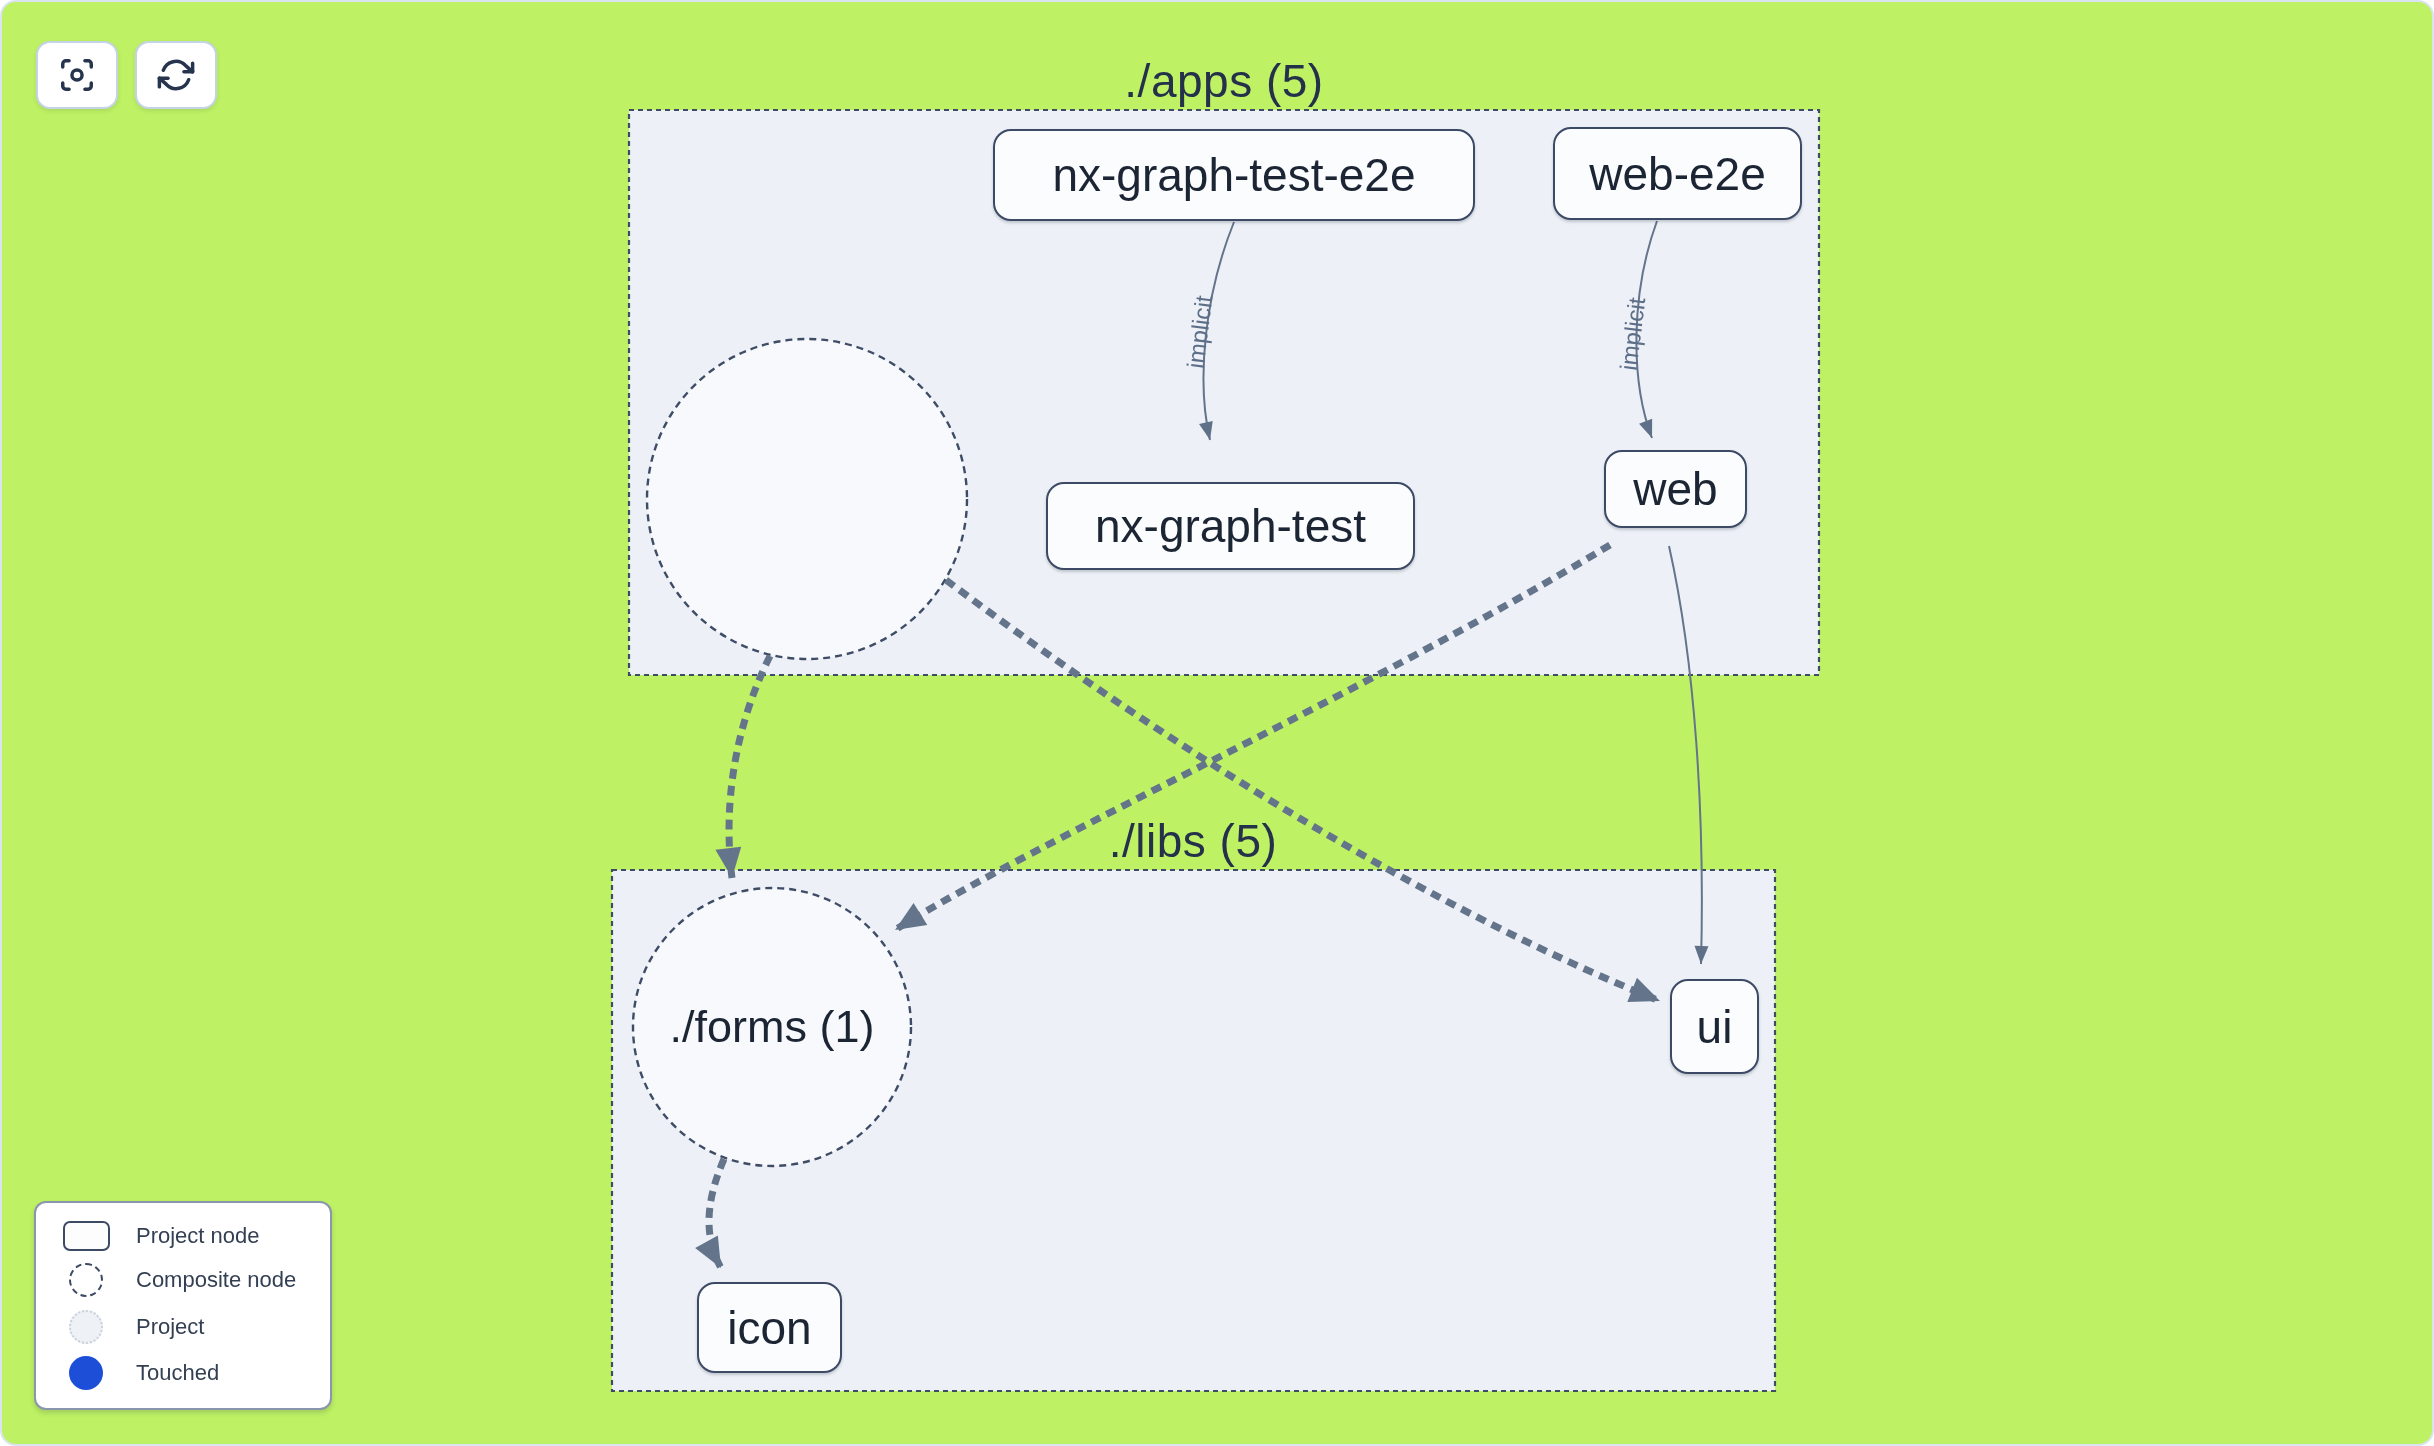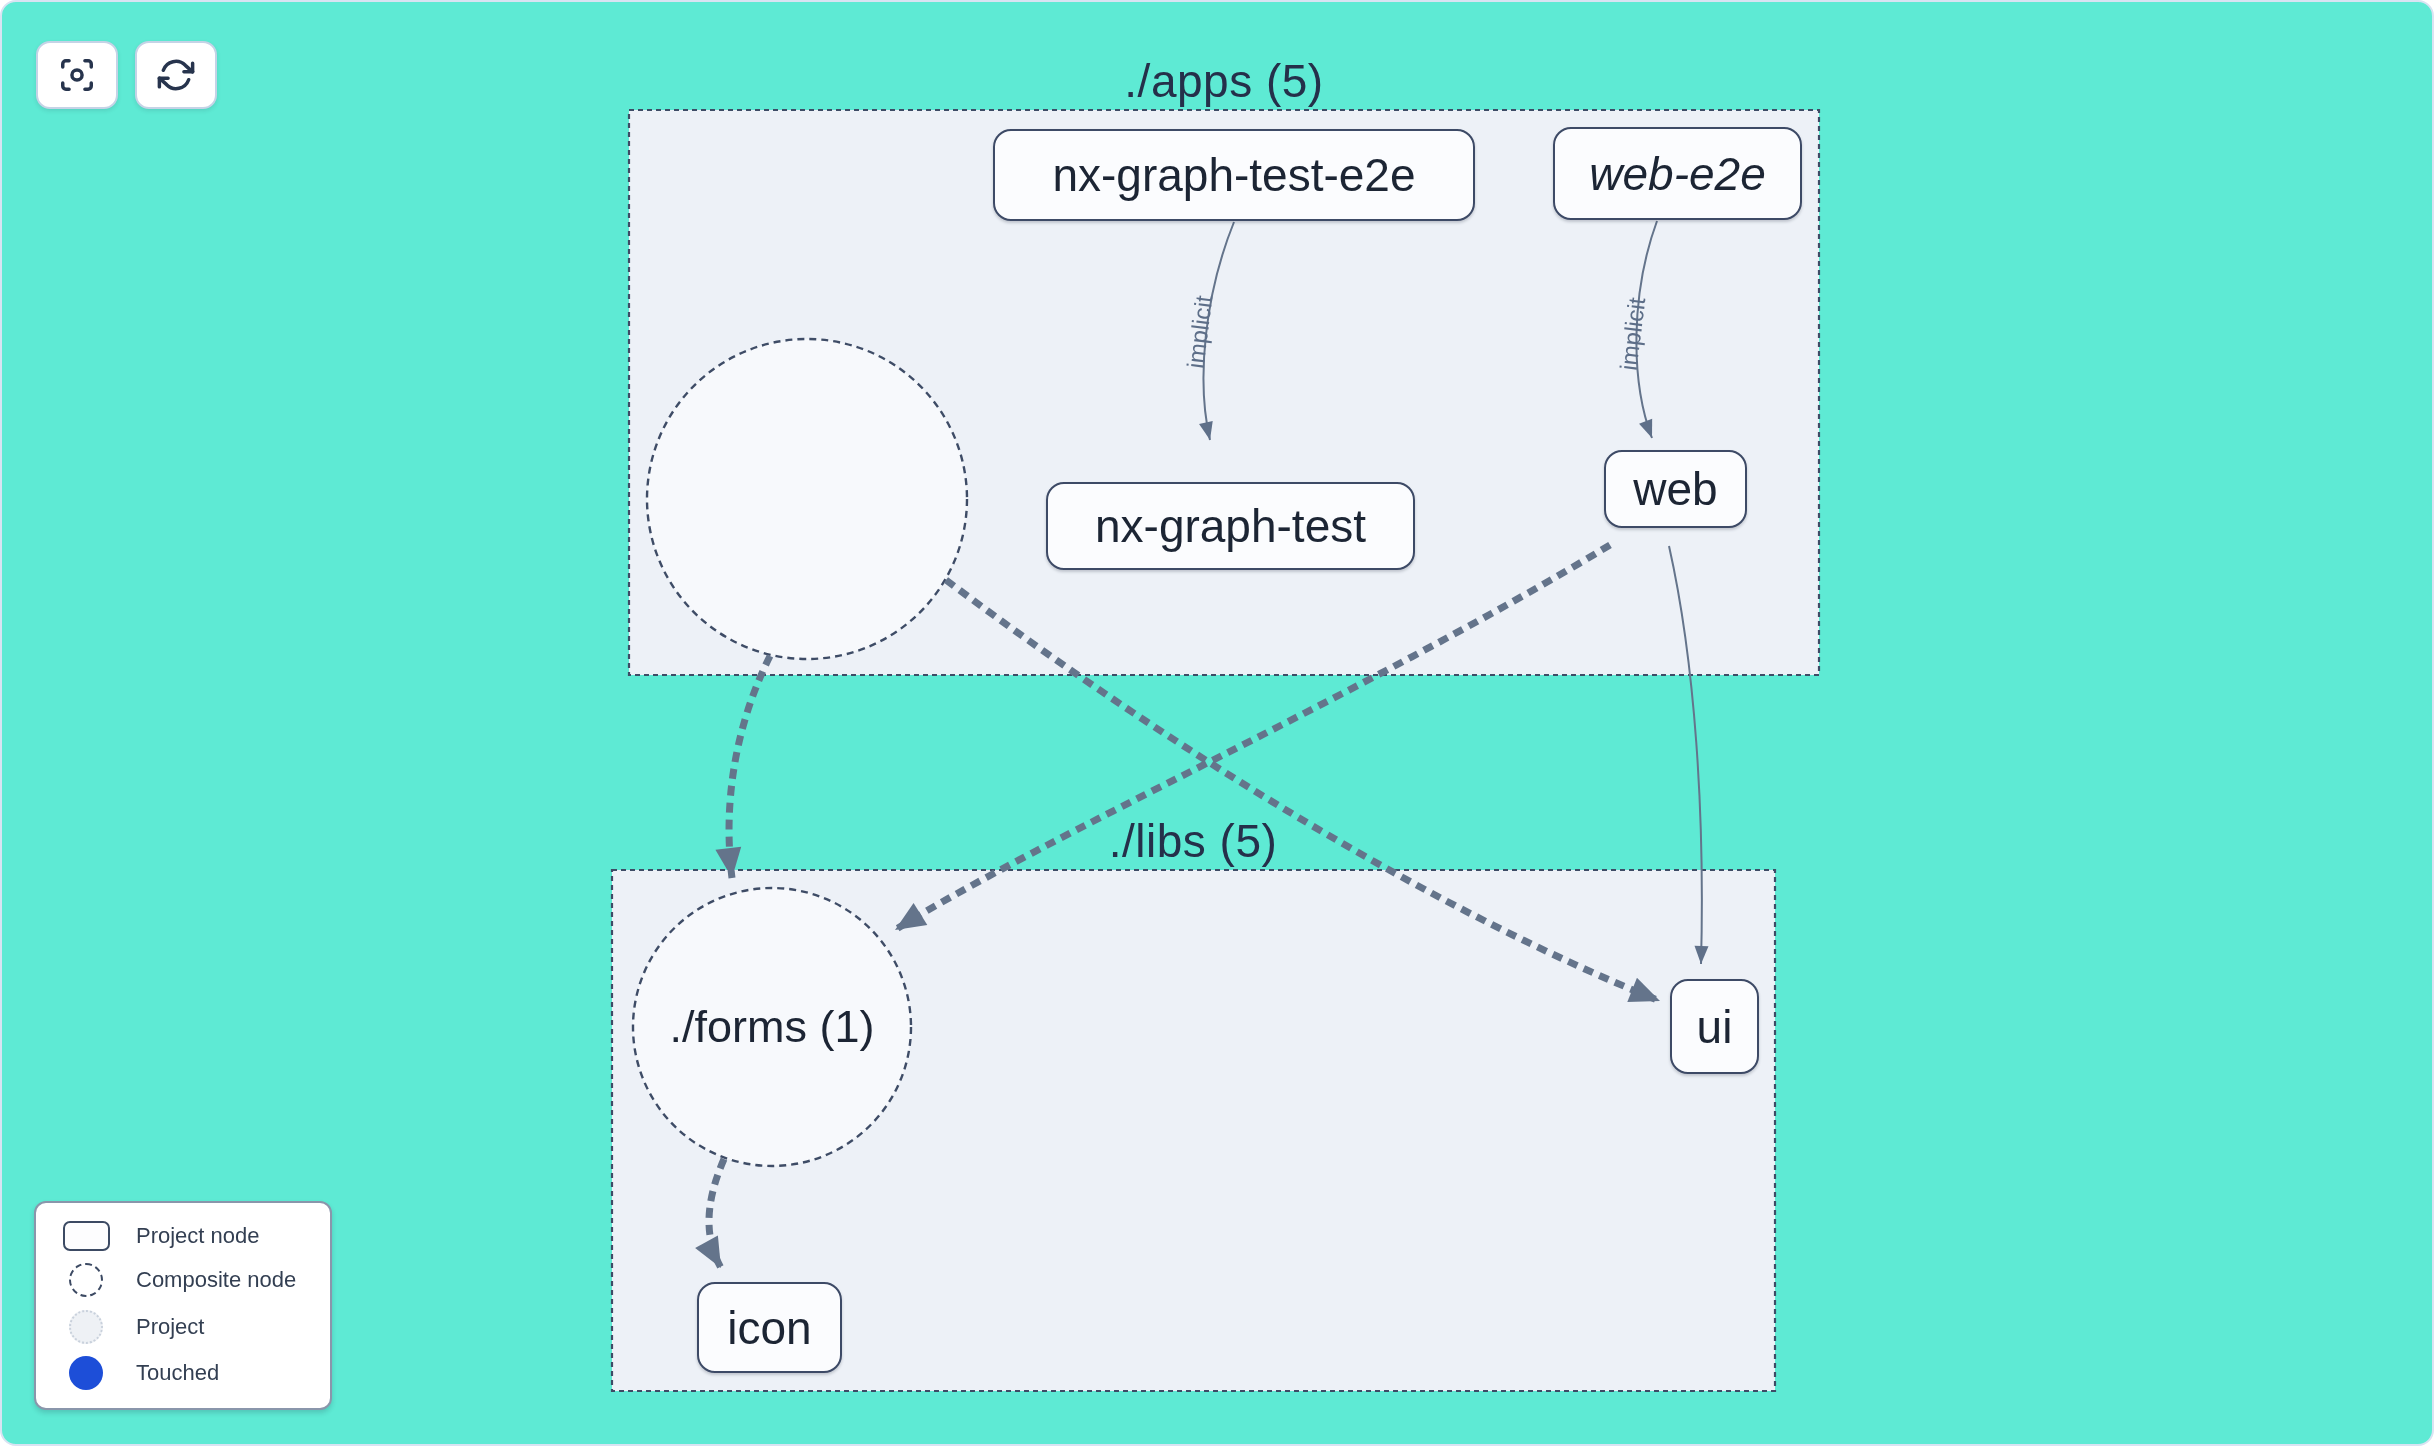--- a/index.html
+++ b/index.html
@@ -1,20 +1,20 @@
 <!DOCTYPE html>
 <html><head>
 <meta charset="utf-8">
 <style>
   html,body{margin:0;padding:0;background:#ffffff;}
   .page{
     position:relative;
     width:2434px;height:1446px;
     box-sizing:border-box;
-    background:#5eead4;
+    background:#bef264;
     border:2px solid #d9e3f2;
     border-radius:16px;
     overflow:hidden;
     font-family:"Liberation Sans", sans-serif;
   }
   .graph-svg{position:absolute;left:0;top:0;width:2434px;height:1446px;}
   .group-title{
     position:absolute;
     text-align:center;
     font-size:46px;
@@ -113,21 +113,21 @@
 
   <div class="group-title" style="left:1022px;top:52px;width:400px;">./apps (5)</div>
   <div class="group-title" style="left:991px;top:812px;width:400px;">./libs (5)</div>
 
   <div class="edge-label" style="left:1138px;top:312px;">implicit</div>
   <div class="edge-label" style="left:1571px;top:314px;">implicit</div>
 
   <div class="composite-label" style="left:630px;top:965px;width:280px;height:120px;">./forms (1)</div>
 
   <div class="node" style="left:991px;top:127px;width:482px;height:92px;">nx-graph-test-e2e</div>
-  <div class="node" style="left:1551px;top:125px;width:249px;height:93px;font-style:italic;">web-e2e</div>
+  <div class="node" style="left:1551px;top:125px;width:249px;height:93px;">web-e2e</div>
   <div class="node" style="left:1044px;top:452px;width:369px;height:88px;margin-top:28px;">nx-graph-test</div>
   <div class="node" style="left:1602px;top:448px;width:143px;height:78px;">web</div>
   <div class="node" style="left:1668px;top:977px;width:89px;height:95px;">ui</div>
   <div class="node" style="left:695px;top:1280px;width:145px;height:91px;">icon</div>
 
   <div class="btn" style="left:34px;top:39px;">
     <span style="display:flex;">
       <svg viewBox="0 0 24 24">
         <path d="M3 7V5a2 2 0 0 1 2-2h2"></path>
         <path d="M17 3h2a2 2 0 0 1 2 2v2"></path>

